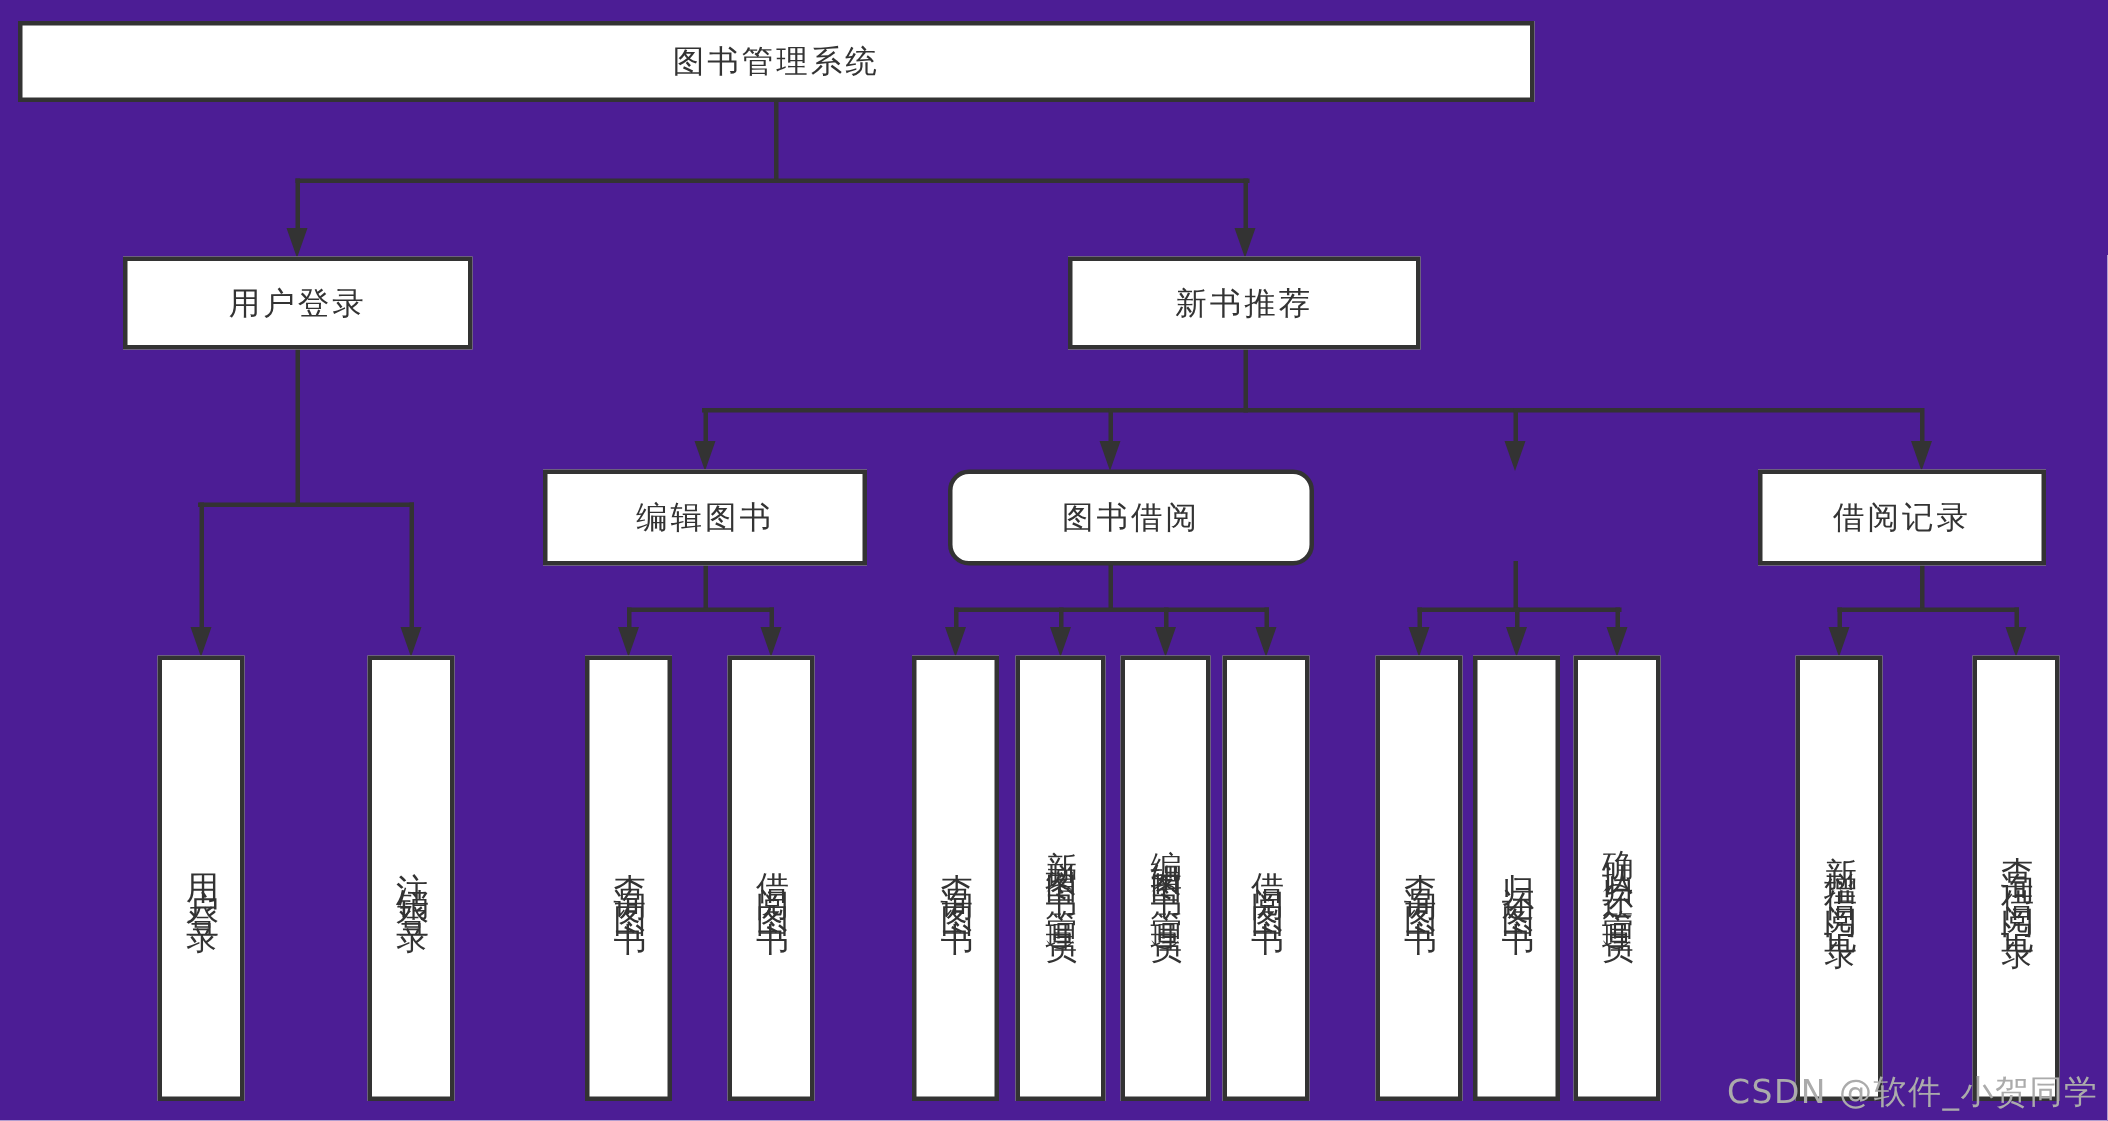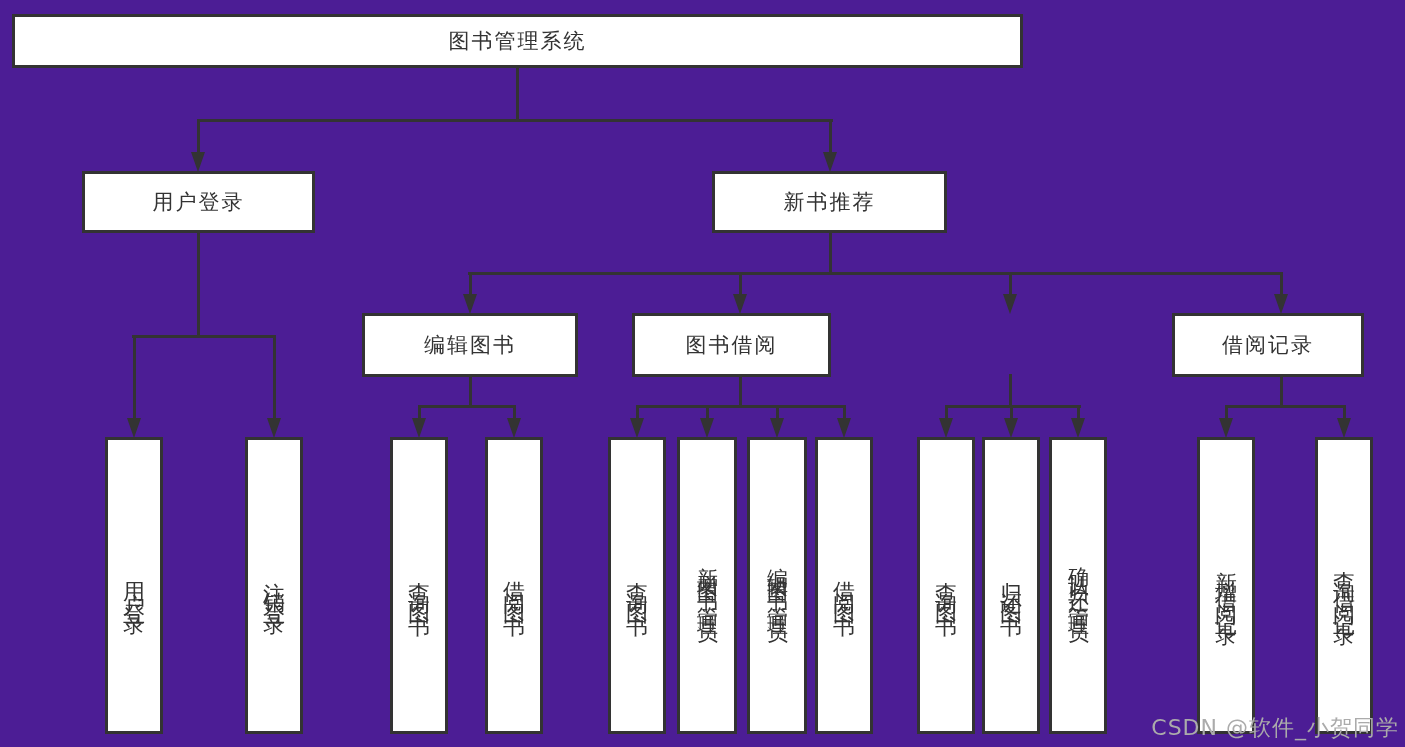--- a/index.html
+++ b/index.html
@@ -71,21 +71,21 @@
   <div class="vl" style="left:739px;top:272px;height:26px;"></div>
   <div class="ah" style="left:733px;top:294px;"></div>
   <div class="vl" style="left:1009px;top:272px;height:26px;"></div>
   <div class="ah" style="left:1003px;top:294px;"></div>
   <div class="vl" style="left:1280px;top:272px;height:26px;"></div>
   <div class="ah" style="left:1274px;top:294px;"></div>
 
   <div class="hbox" style="left:362px;top:313px;width:216px;height:64px;">
     <span>编辑图书</span>
   </div>
-  <div class="hbox" style="left:632px;top:313px;width:199px;height:64px;">
+  <div class="hbox" style="left:632px;top:313px;width:244px;height:64px;border-radius:14px;">
     <span>图书借阅</span>
   </div>
   <div class="hbox" style="left:1172px;top:313px;width:192px;height:64px;">
     <span>借阅记录</span>
   </div>
 
   <div class="vl" style="left:469px;top:374px;height:34px;"></div>
   <div class="hl" style="left:418px;top:405px;width:98px;"></div>
   <div class="vl" style="left:418px;top:405px;height:18px;"></div>
   <div class="ah" style="left:412px;top:418px;"></div>

